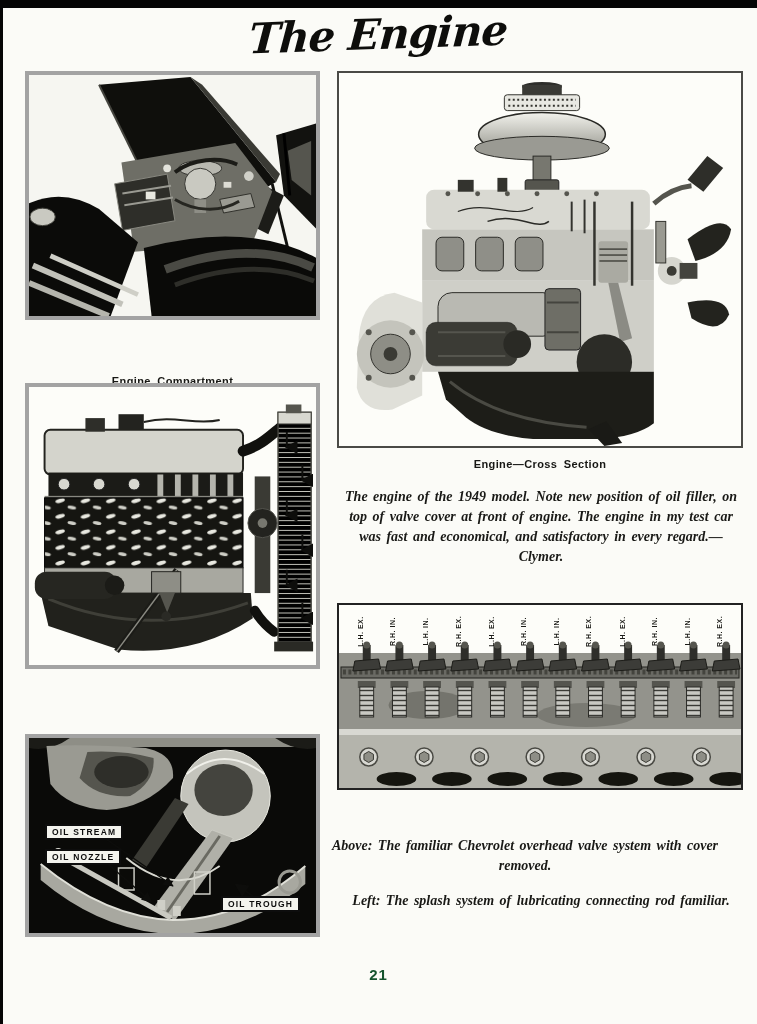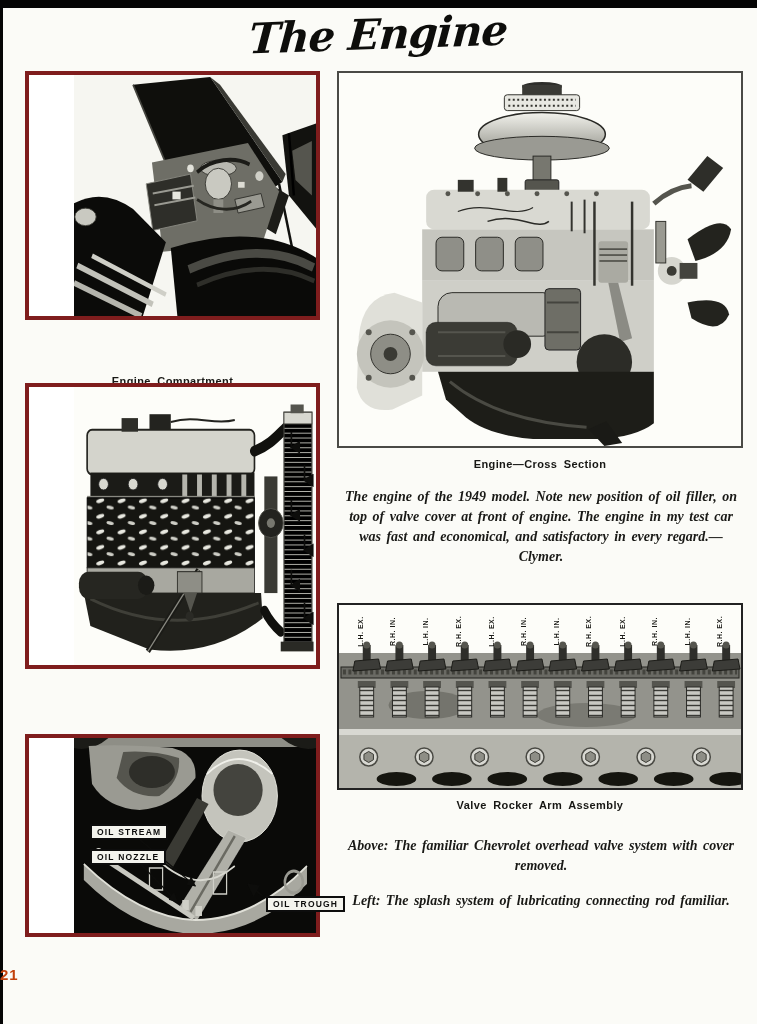--- a/index.html
+++ b/index.html
@@ -15,37 +15,37 @@
     position:absolute; left:0; top:10px; width:100%; text-align:center;
   }
   .page-title span{
     display:inline-block;
     font-family:"DejaVu Serif", serif; font-style:italic; font-weight:bold;
     font-size:42px; letter-spacing:-1px; transform:rotate(-2deg) skewX(-6deg);
     color:#0d0d0b;
   }
 
   .fig{position:absolute; box-sizing:border-box; background:#fff;}
-  .fig-heavy{border:4px solid #7f1d1d;padding-left:45px;}
+  .fig-heavy{border:4px solid #a3a3a3;}
   .fig-thin{border:2px solid #4a4a46;}
   .fig svg{display:block;width:100%;height:100%;}
   .fig-inner{position:relative;width:100%;height:100%;}
 
   .caption{
     position:absolute; text-align:center; font-weight:bold; font-size:11px;
     letter-spacing:.4px; word-spacing:3px; color:#171714;
   }
   .note{
     position:absolute; font-family:"Liberation Serif", serif; font-style:italic;
     font-weight:bold; font-size:14px; line-height:1.42; color:#191916;
     text-align:center; word-spacing:2px;
   }
   .page-number{
-    position:absolute; left:0; top:966px; width:100%; text-align:left;
-    font-size:15px; font-weight:bold; color:#c2410c;
+    position:absolute; left:0; top:966px; width:100%; text-align:center;
+    font-size:15px; font-weight:bold; color:#14532d;
     font-family:"Liberation Sans", sans-serif; letter-spacing:1px;
   }
 
   
   .vlabels{
     position:absolute; left:0; top:0; width:100%; height:52px;
     display:flex; justify-content:space-between; padding:0 10px; box-sizing:border-box;
   }
   .vl{width:22px; height:52px; display:flex; align-items:center; justify-content:center;}
   .vl span{
@@ -374,23 +374,22 @@
           </div>
         <div class="vl">
             <span>L.H. IN.</span>
           </div>
         <div class="vl">
             <span>R.H. EX.</span>
           </div>
       </div>
     </div>
   </div>
-  <div class="caption" style="left:337px;top:799px;width:406px;">Valve Rocker Arm Assembly</div>
-
-  <div class="note" style="left:340px;top:836px;width:402px;">Above: The familiar Chevrolet overhead valve system with cover removed.</div>
+
+  <div class="note" style="left:324px;top:836px;width:402px;">Above: The familiar Chevrolet overhead valve system with cover removed.</div>
   <div class="note" style="left:340px;top:891px;width:402px;">Left: The splash system of lubricating connecting rod familiar.</div>
 
   <div class="fig fig-heavy" style="left:25px;top:734px;width:295px;height:203px;">
     <div class="fig-inner">
       <svg viewBox="0 0 295 195" preserveAspectRatio="none">
         <defs>
           <marker id="ah2" markerWidth="8" markerHeight="8" refX="6.5" refY="3.5" orient="auto">
             <polygon points="0,0 7,3.5 0,7" fill="#0d0d0b"></polygon>
           </marker>
         </defs>

